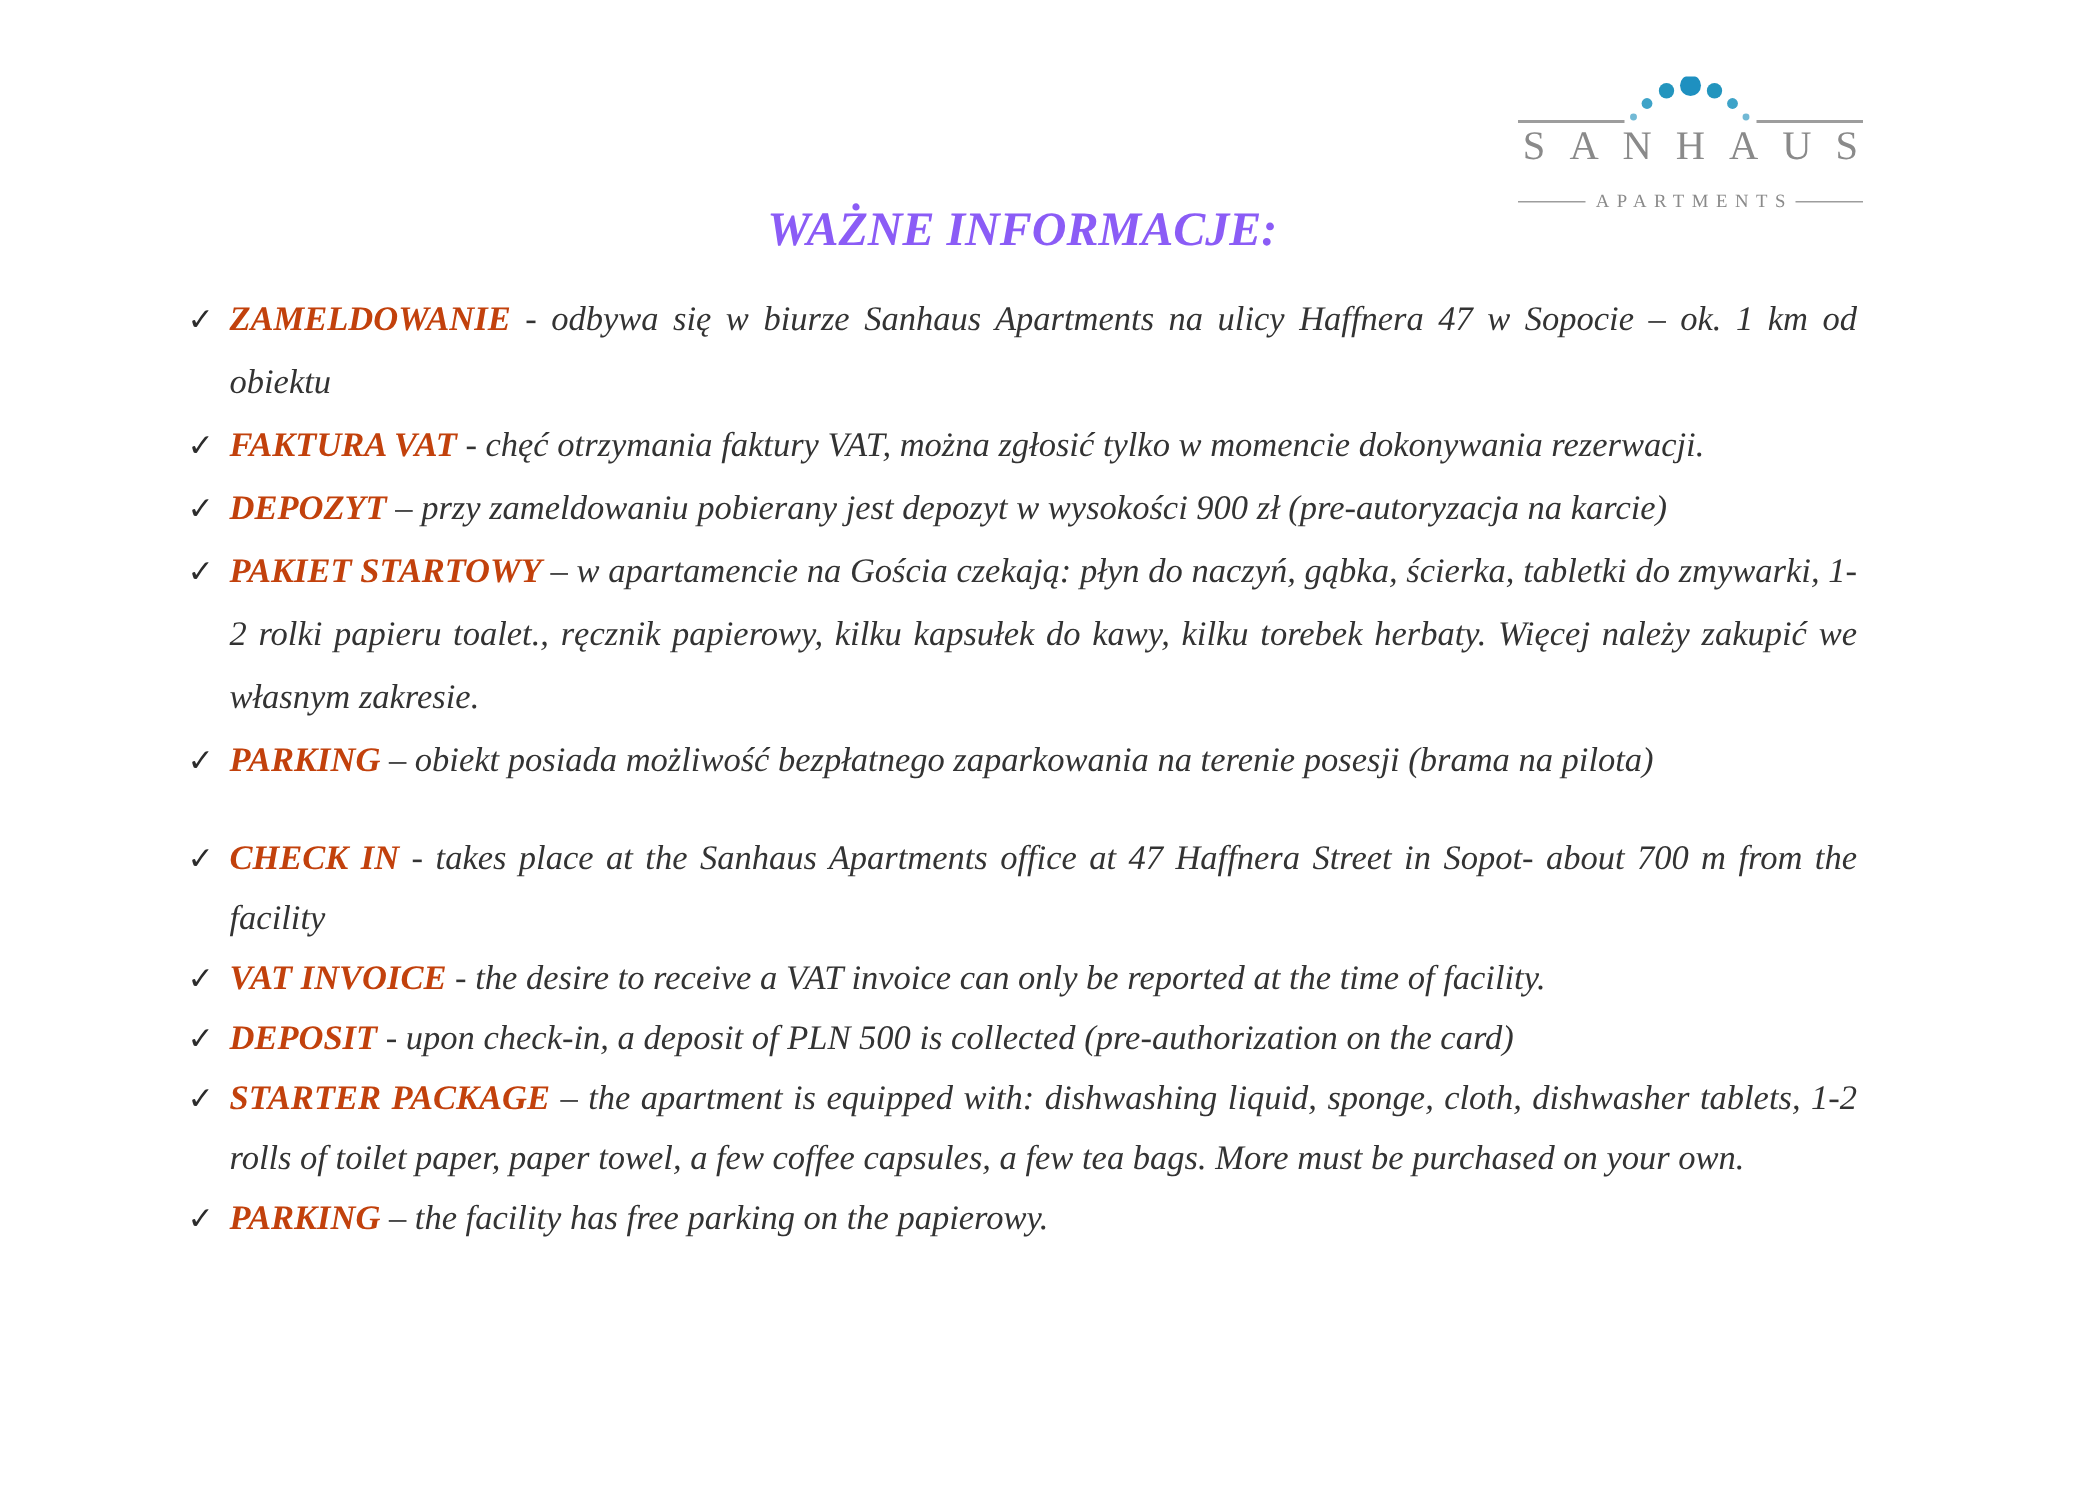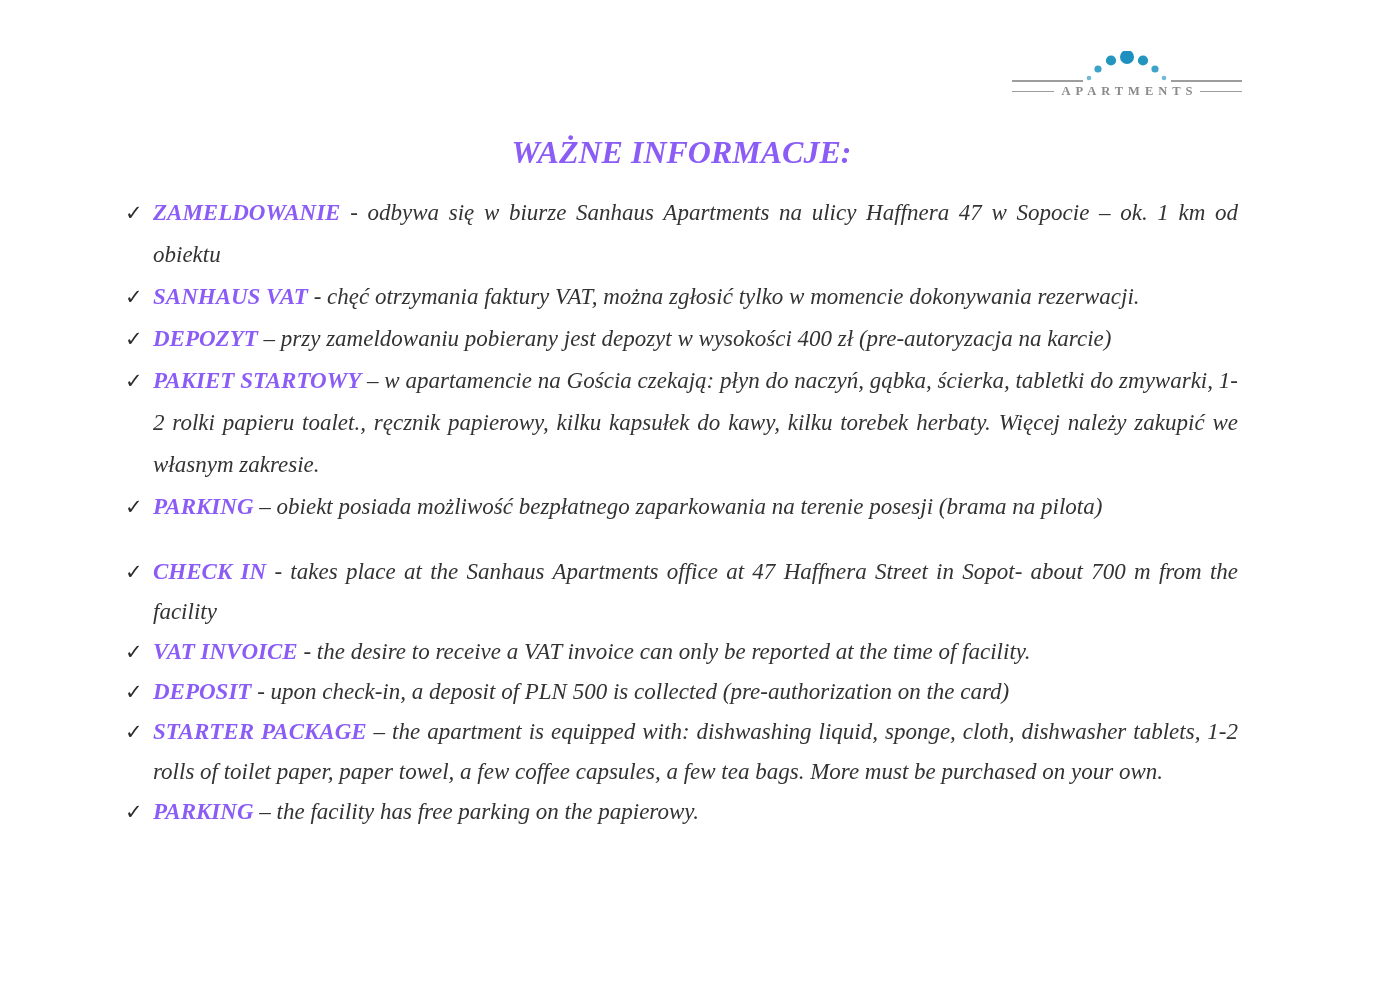--- a/index.html
+++ b/index.html
@@ -26,21 +26,21 @@
   .logo-row1 { display: flex; align-items: flex-end; height: 32px; }
   .logo-row1 .hline { flex: 1; border-bottom: 2px solid #9d9d9d; }
   .logo-dots { width: 86px; height: 31px; flex: 0 0 auto; margin: 0 1px; }
   .logo-name {
     font-size: 27px; line-height: 1.05;
     color: #8a8a8a;
     letter-spacing: 16px; margin-right: -16px;
     text-align: center;
     padding-top: 1px;
   }
-  .logo-row2 { display: flex; align-items: center; margin-top: 2px; font-weight: bold; }
+  .logo-row2 { display: flex; align-items: center; margin-top: 16px; }
   .logo-row2 .hline2 { flex: 1; border-bottom: 1.5px solid #9d9d9d; }
   .logo-sub {
     font-size: 12.5px; color: #8a8a8a;
     letter-spacing: 5px; margin-right: -5px;
     padding: 0 7px; white-space: nowrap;
   }
 
   
   .content {
     position: absolute;
@@ -70,67 +70,68 @@
     color: #333333;
   }
   .list-en .item { line-height: 40px; }
   .item .check {
     position: absolute;
     left: 0; top: 0;
     font-style: normal;
     font-size: 21px;
     color: #2c2c2c;
   }
-  .kw { font-weight: bold; color: #8b5cf6; }
+  .kw { font-weight: bold; color: #c2410c; }
 </style>
 </head>
 <body>
 
 <div class="page">
 
   <div class="logo">
     <div class="logo-row1">
       <div class="hline"></div>
       <svg class="logo-dots" viewBox="0 0 86 31" aria-hidden="true">
         <circle cx="5" cy="27" r="2.3" fill="#72b9d5"></circle>
         <circle cx="14" cy="18" r="3.6" fill="#3ea3c8"></circle>
         <circle cx="27" cy="9.5" r="5.1" fill="#2395be"></circle>
         <circle cx="43" cy="6" r="7" fill="#1e90c0"></circle>
         <circle cx="59" cy="9.5" r="5.1" fill="#2395be"></circle>
         <circle cx="71" cy="18" r="3.6" fill="#3ea3c8"></circle>
         <circle cx="80" cy="27" r="2.3" fill="#72b9d5"></circle>
       </svg>
       <div class="hline"></div>
     </div>
+    <div class="logo-name">SANHAUS</div>
     <div class="logo-row2">
       <div class="hline2"></div>
       <div class="logo-sub">APARTMENTS</div>
       <div class="hline2"></div>
     </div>
   </div>
 
   <div class="content">
 
     <h1 class="section-title t1">WAŻNE INFORMACJE:</h1>
 
     <div class="list list-pl">
       <div class="item">
         <span class="check">✓</span>
         <b class="kw">ZAMELDOWANIE</b>
         <span>-  odbywa się w biurze Sanhaus Apartments na ulicy Haffnera 47 w Sopocie – ok. 1 km od obiektu</span>
       </div>
       <div class="item">
         <span class="check">✓</span>
-        <b class="kw">SANHAUS VAT</b>
+        <b class="kw">FAKTURA VAT</b>
         <span>- chęć otrzymania faktury VAT, można zgłosić tylko w momencie dokonywania rezerwacji.</span>
       </div>
       <div class="item">
         <span class="check">✓</span>
         <b class="kw">DEPOZYT</b>
-        <span>– przy zameldowaniu pobierany jest depozyt w wysokości 400 zł (pre-autoryzacja na karcie)</span>
+        <span>– przy zameldowaniu pobierany jest depozyt w wysokości 900 zł (pre-autoryzacja na karcie)</span>
       </div>
       <div class="item">
         <span class="check">✓</span>
         <b class="kw">PAKIET STARTOWY</b>
         <span>– w apartamencie na Gościa czekają: płyn do naczyń, gąbka, ścierka, tabletki do zmywarki, 1-2 rolki papieru toalet., ręcznik papierowy, kilku kapsułek do kawy, kilku torebek herbaty. Więcej należy zakupić we własnym zakresie.</span>
       </div>
       <div class="item">
         <span class="check">✓</span>
         <b class="kw">PARKING</b>
         <span>– obiekt posiada możliwość bezpłatnego zaparkowania na terenie posesji (brama na pilota)</span>

